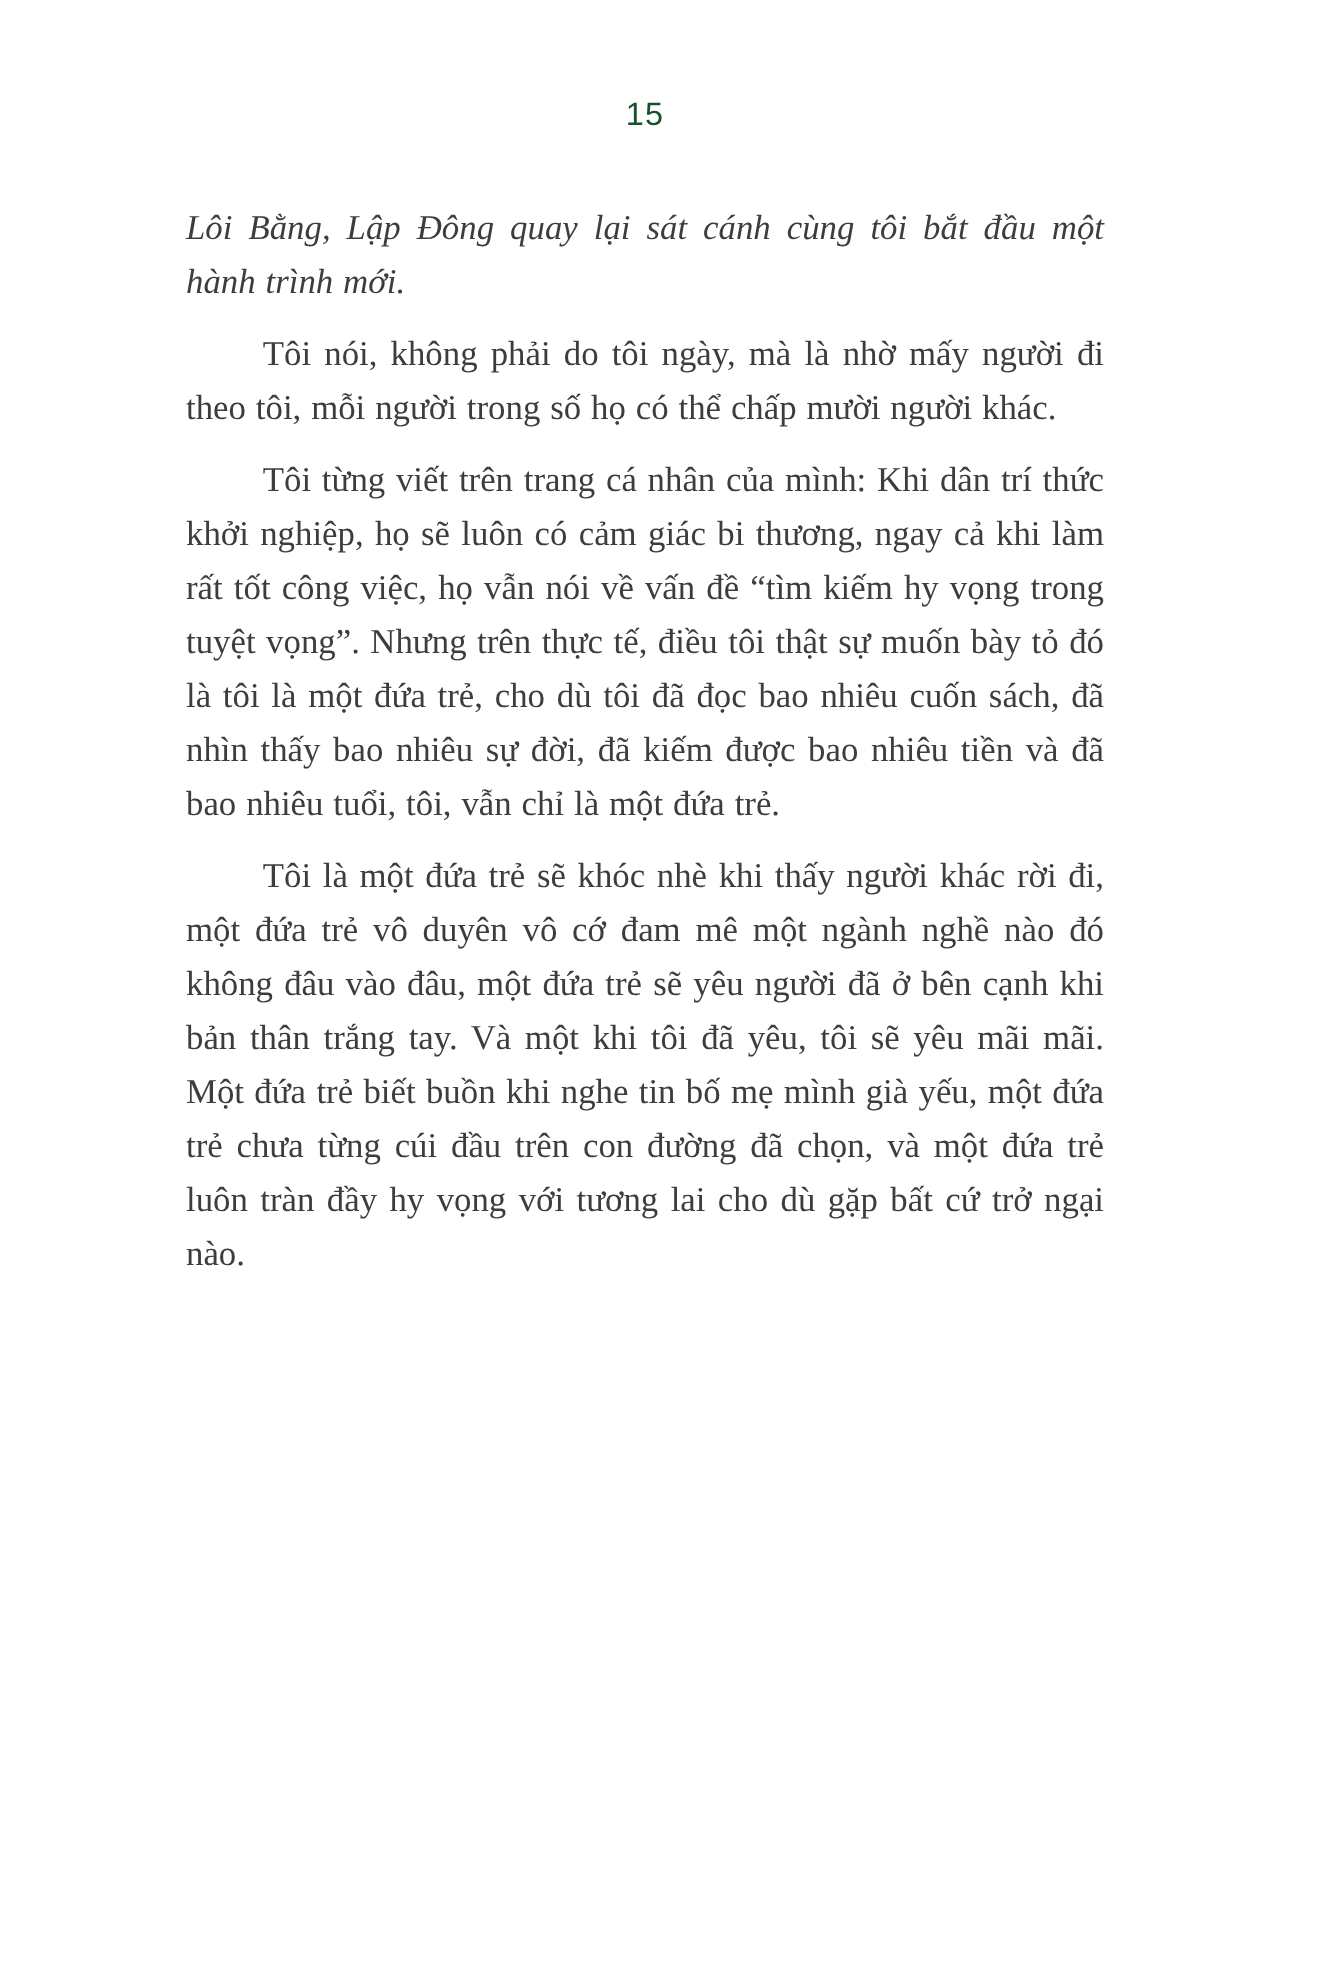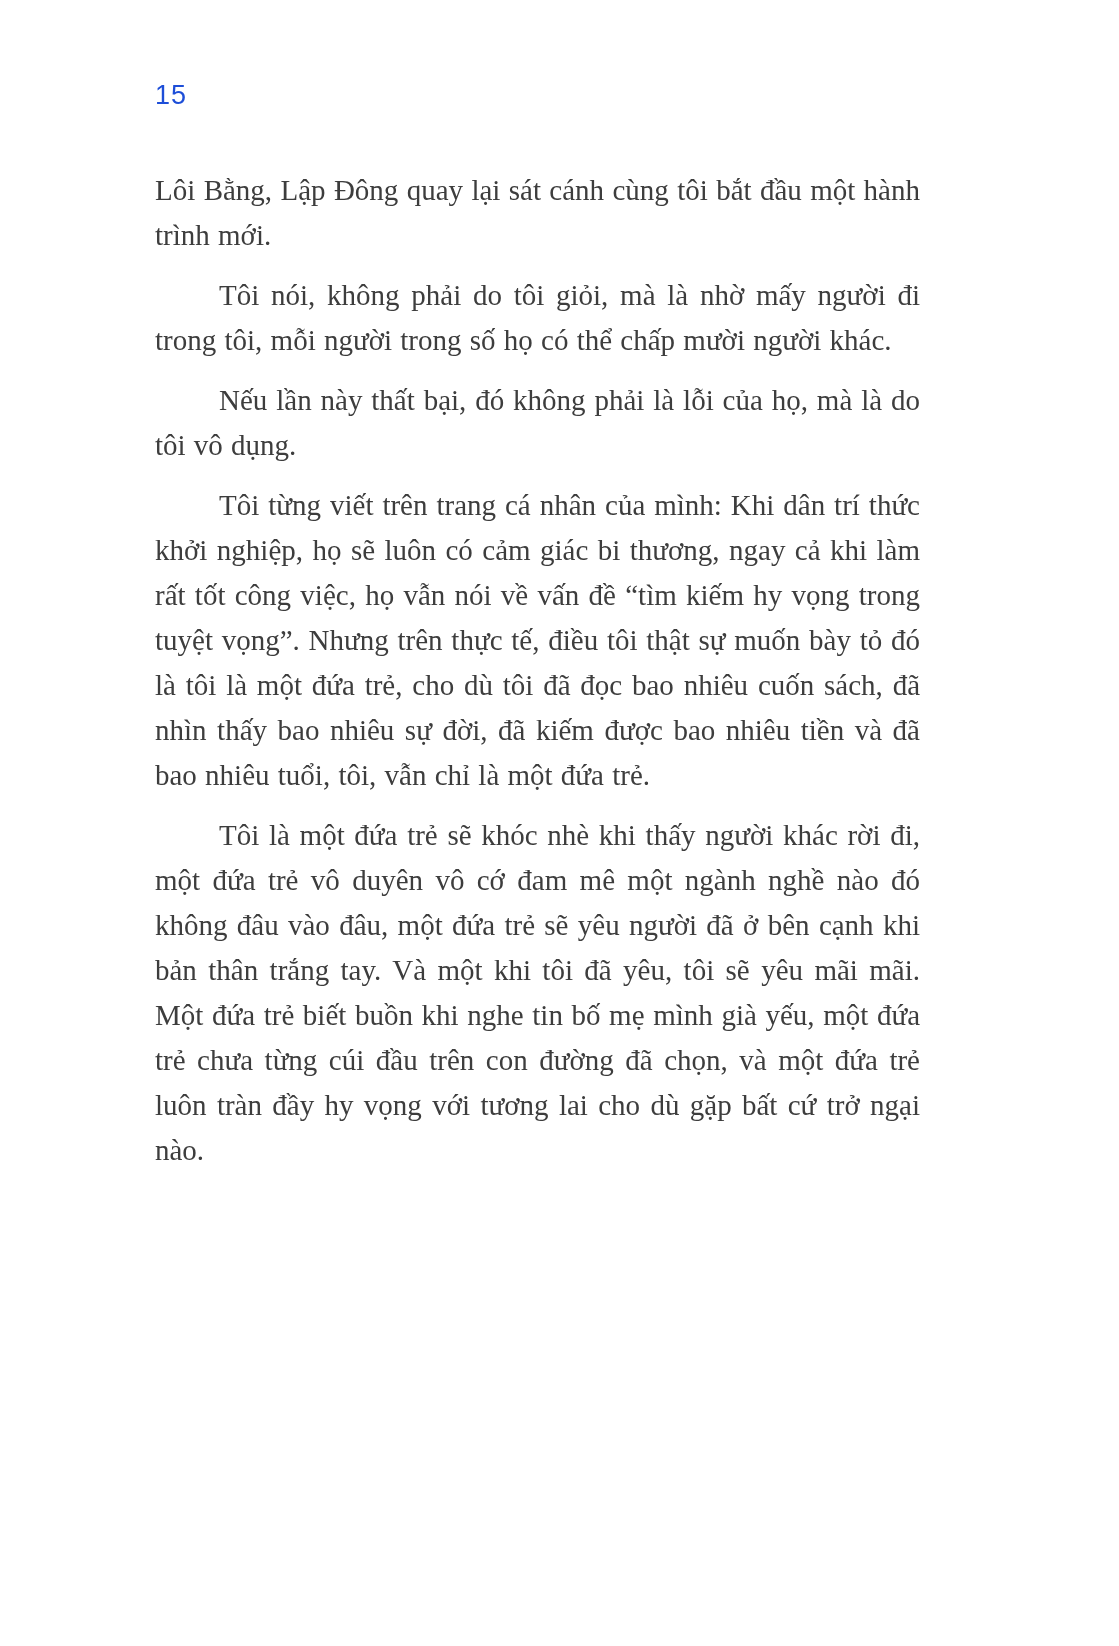--- a/index.html
+++ b/index.html
@@ -15,50 +15,50 @@
     box-sizing: border-box;
     overflow: hidden;
     font-family: "Liberation Serif", "DejaVu Serif", serif;
     color: #3d3d3d;
   }
   .page-number {
     position: absolute;
     top: 80px;
     left: 155px;
     width: 765px;
-    text-align: left;
+    text-align: center;
     font-family: "Liberation Sans", "DejaVu Sans", sans-serif;
     font-size: 27px;
-    color: #1d4ed8;
+    color: #14532d;
     letter-spacing: 1px;
   }
   .body-text {
     position: absolute;
     top: 168px;
     left: 155px;
     width: 765px;
   }
   .para {
     margin: 0 0 15px 0;
     font-size: 29px;
     line-height: 45px;
     text-align: justify;
     text-indent: 64px;
     word-spacing: 1px;
   }
   .para.no-indent {
     text-indent: 0;
+    font-style: italic;
   }
 </style>
 </head>
 <body>
 
 <div class="page">
   <div class="page-number">15</div>
 
   <div class="body-text">
     <p class="para no-indent">Lôi Bằng, Lập Đông quay lại sát cánh cùng tôi bắt đầu một hành trình mới.</p>
-    <p class="para">Tôi nói, không phải do tôi giỏi, mà là nhờ mấy người đi trong tôi, mỗi người trong số họ có thể chấp mười người khác.</p>
-    <p class="para">Nếu lần này thất bại, đó không phải là lỗi của họ, mà là do tôi vô dụng.</p>
+    <p class="para">Tôi nói, không phải do tôi ngày, mà là nhờ mấy người đi theo tôi, mỗi người trong số họ có thể chấp mười người khác.</p>
     <p class="para">Tôi từng viết trên trang cá nhân của mình: Khi dân trí thức khởi nghiệp, họ sẽ luôn có cảm giác bi thương, ngay cả khi làm rất tốt công việc, họ vẫn nói về vấn đề “tìm kiếm hy vọng trong tuyệt vọng”. Nhưng trên thực tế, điều tôi thật sự muốn bày tỏ đó là tôi là một đứa trẻ, cho dù tôi đã đọc bao nhiêu cuốn sách, đã nhìn thấy bao nhiêu sự đời, đã kiếm được bao nhiêu tiền và đã bao nhiêu tuổi, tôi, vẫn chỉ là một đứa trẻ.</p>
     <p class="para">Tôi là một đứa trẻ sẽ khóc nhè khi thấy người khác rời đi, một đứa trẻ vô duyên vô cớ đam mê một ngành nghề nào đó không đâu vào đâu, một đứa trẻ sẽ yêu người đã ở bên cạnh khi bản thân trắng tay. Và một khi tôi đã yêu, tôi sẽ yêu mãi mãi. Một đứa trẻ biết buồn khi nghe tin bố mẹ mình già yếu, một đứa trẻ chưa từng cúi đầu trên con đường đã chọn, và một đứa trẻ luôn tràn đầy hy vọng với tương lai cho dù gặp bất cứ trở ngại nào.</p>
   </div>
 </div>
 
 </body></html>

